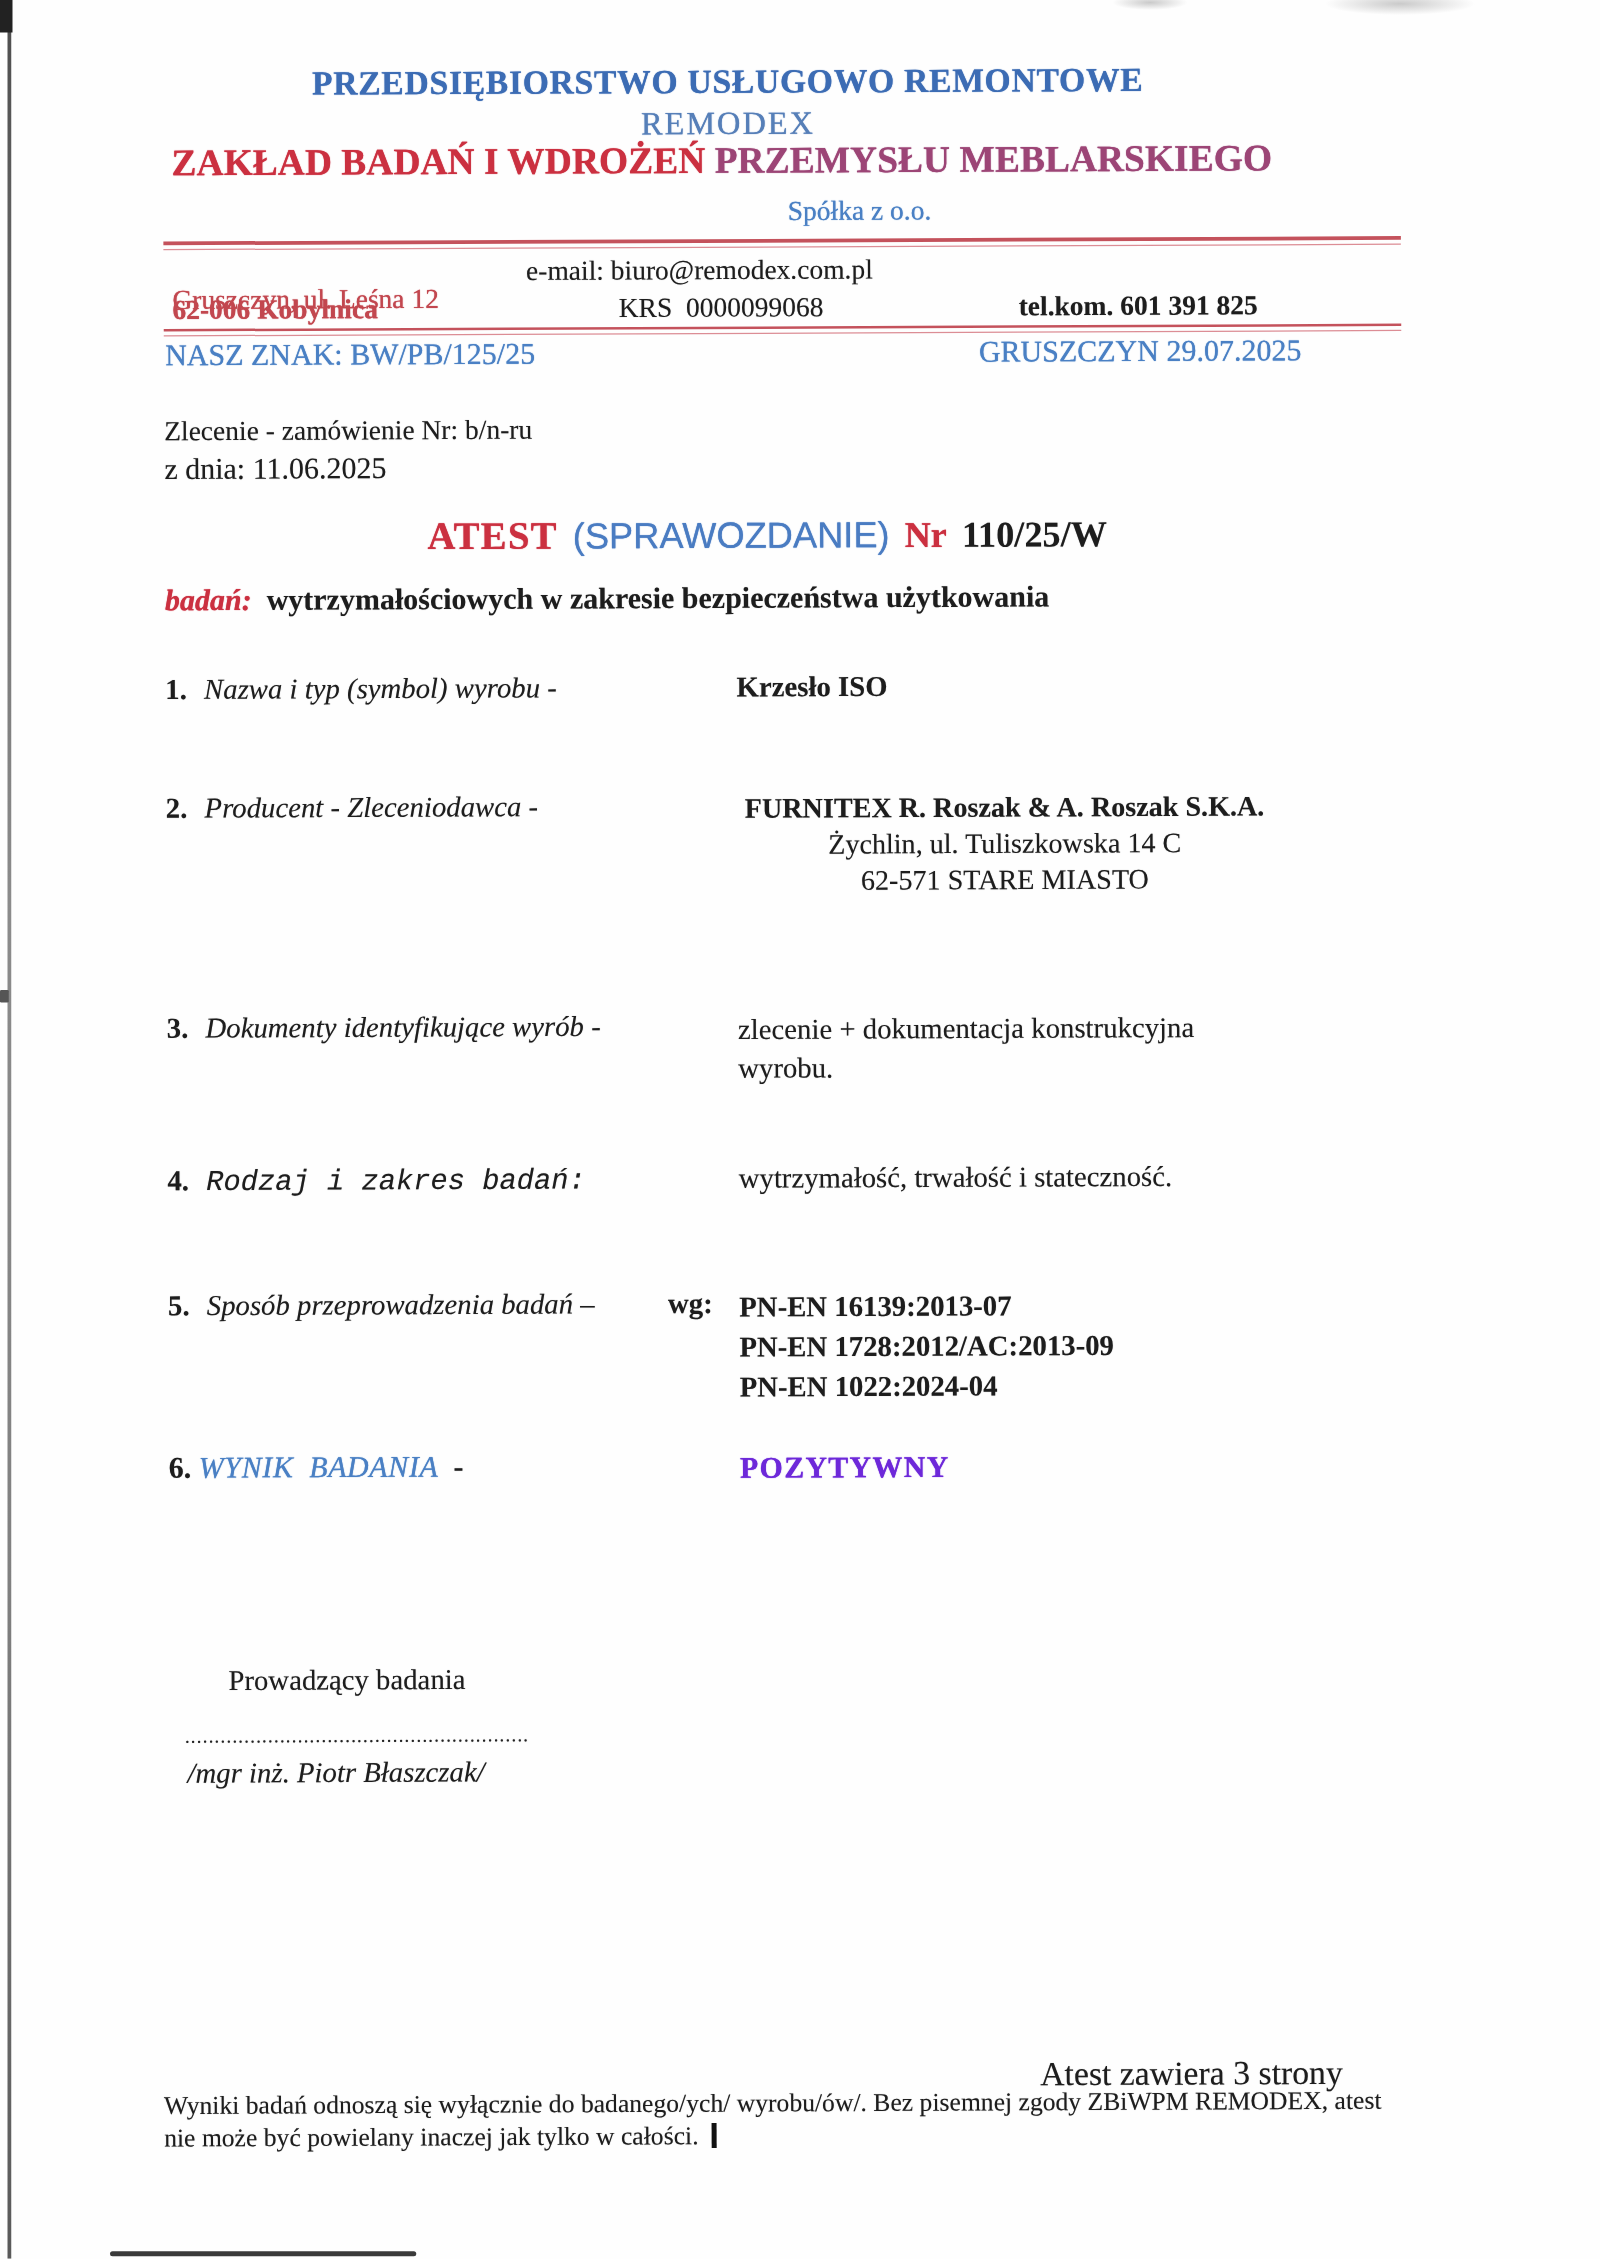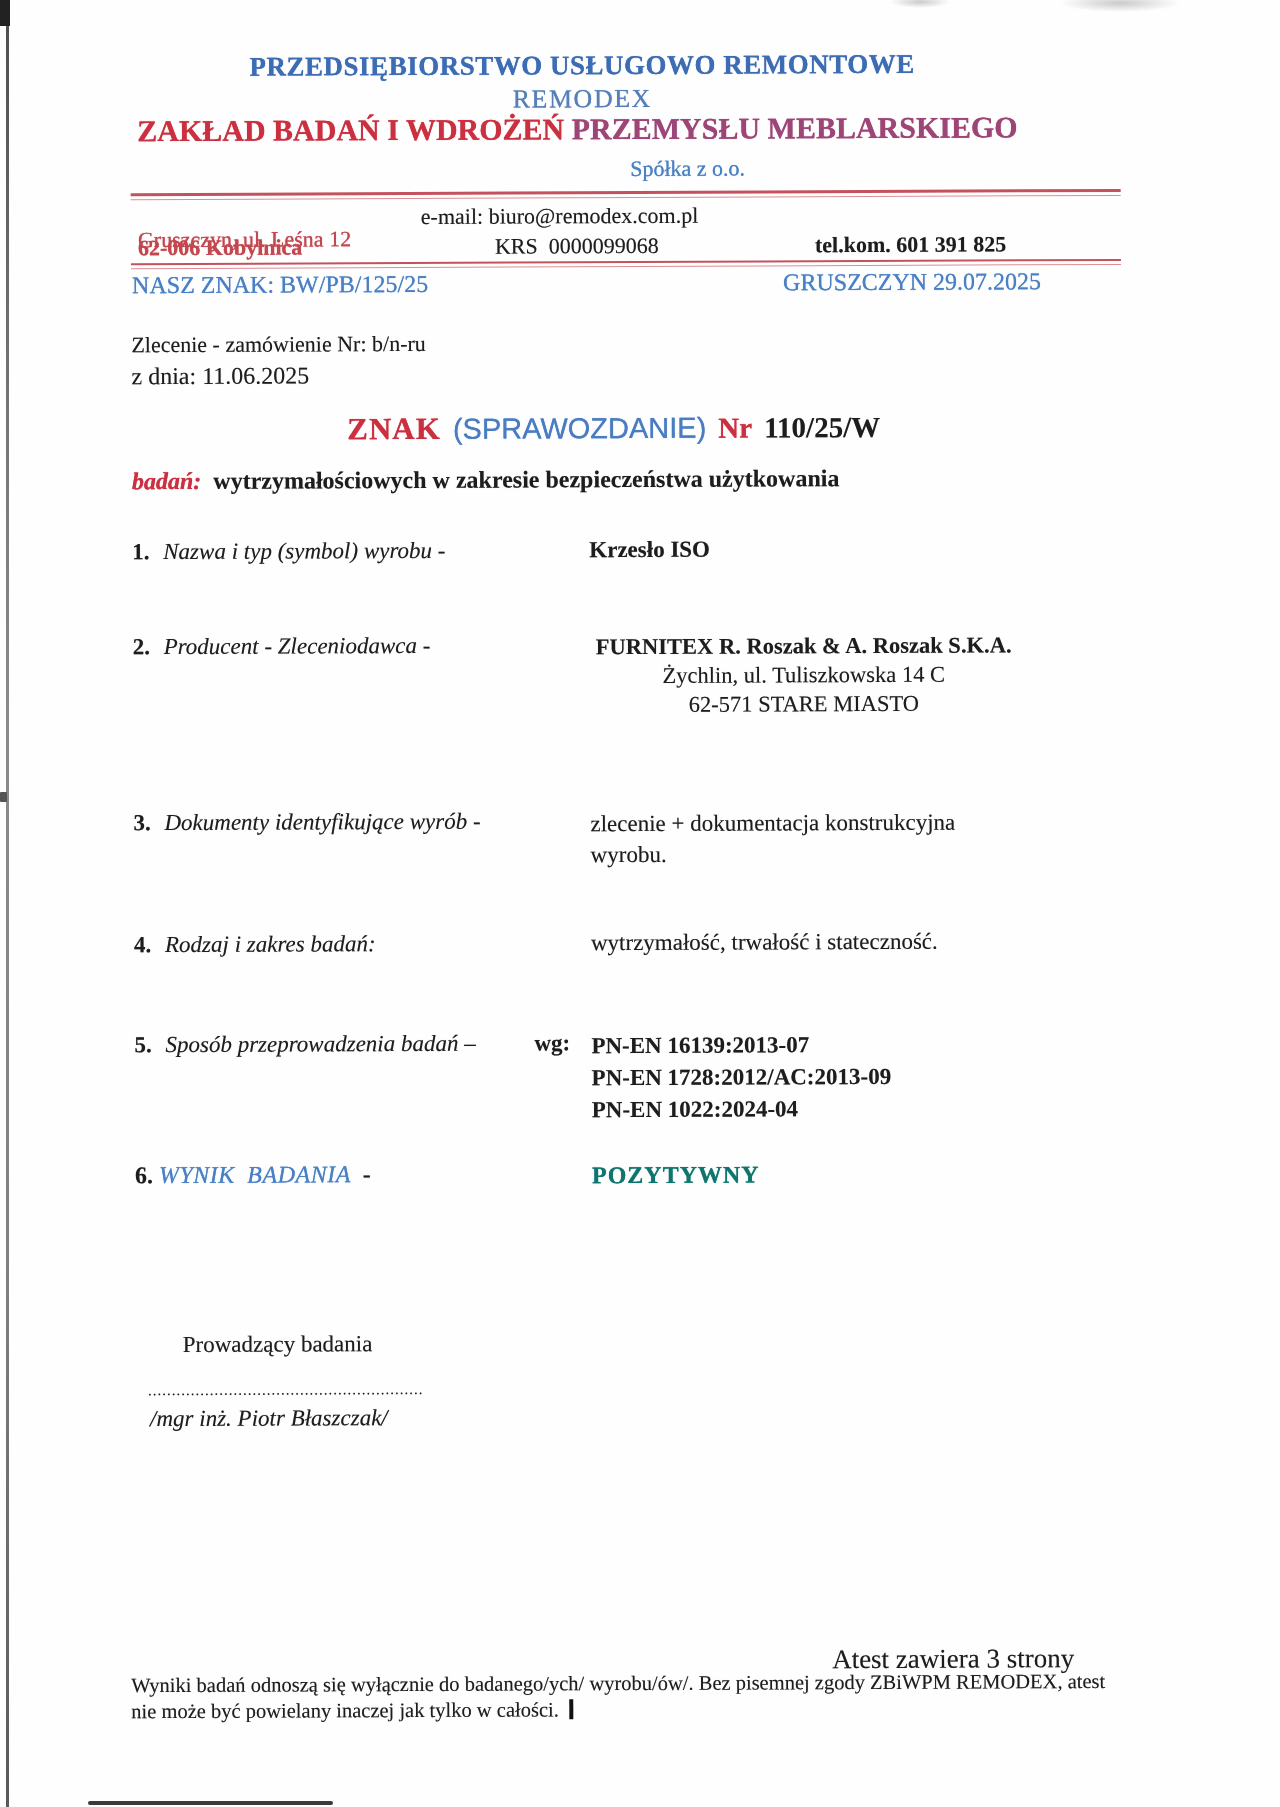--- a/index.html
+++ b/index.html
@@ -74,21 +74,21 @@
 
   <div class="rule" style="top:261px;border-top-width:2px;"></div>
 
   <div class="abs lblue fuzzc" style="left:134px;top:270px;font-size:24px;">NASZ ZNAK: BW/PB/125/25</div>
   <div class="abs lblue fuzzc" style="left:785px;top:270px;font-size:24px;">GRUSZCZYN 29.07.2025</div>
 
   <div class="abs fuzz" style="left:133px;top:330px;font-size:22px;">Zlecenie - zamówienie Nr: b/n-ru</div>
   <div class="abs fuzz" style="left:133px;top:361px;font-size:24px;">z dnia: 11.06.2025</div>
 
   <div class="abs center" style="left:0;top:410px;width:1230px;">
-    <span class="red b fuzzc" style="font-size:31px;letter-spacing:1px;">ZNAK</span>
+    <span class="red b fuzzc" style="font-size:31px;letter-spacing:1px;">ATEST</span>
     <span class="sans fuzzc" style="font-size:29px;color:#4a7cc2;margin-left:8px;">(SPRAWOZDANIE)</span>
     <span class="red b fuzzc" style="font-size:29px;margin-left:8px;">Nr</span>
     <span class="b fuzz" style="font-size:29px;margin-left:8px;text-align:right;">110/25/W</span>
   </div>
 
   <div class="abs" style="left:133px;top:466px;font-size:24px;">
     <span class="red b ital fuzzc">badań:</span>
     <span class="b fuzz" style="margin-left:6px;">wytrzymałościowych w zakresie bezpieczeństwa użytkowania</span>
   </div>
 
@@ -112,41 +112,41 @@
     <span class="b fuzz">3.</span>
     <span class="ital fuzz" style="margin-left:8px;">Dokumenty identyfikujące wyrób -</span>
   </div>
   <div class="abs valcol" style="top:808px;font-size:23px;line-height:31px;">
     <div class="fuzz">zlecenie + dokumentacja konstrukcyjna</div>
     <div class="fuzz">wyrobu.</div>
   </div>
 
   <div class="abs" style="left:133px;top:930px;font-size:23px;">
     <span class="b fuzz">4.</span>
-    <span class="ital fuzz" style="margin-left:8px;">Rodzaj i zakres badań:</span>
+    <span class="ital fuzz" style="margin-left:8px;font-family:Liberation Mono, monospace;">Rodzaj i zakres badań:</span>
   </div>
   <div class="abs valcol fuzz" style="top:930px;font-size:23px;">wytrzymałość, trwałość i stateczność.</div>
 
   <div class="abs" style="left:133px;top:1030px;font-size:23px;">
     <span class="b fuzz">5.</span>
     <span class="ital fuzz" style="margin-left:8px;">Sposób przeprowadzenia badań –</span>
   </div>
   <div class="abs b fuzz" style="left:533px;top:1030px;font-size:23px;">wg:</div>
   <div class="abs valcol" style="top:1030px;font-size:23px;line-height:32px;">
     <div class="b fuzz">PN-EN 16139:2013-07</div>
     <div class="b fuzz">PN-EN 1728:2012/AC:2013-09</div>
     <div class="b fuzz">PN-EN 1022:2024-04</div>
   </div>
 
   <div class="abs" style="left:133px;top:1160px;font-size:24px;">
     <span class="b fuzz">6.</span>
     <span class="ital fuzzc lblue" style="word-spacing:6px;letter-spacing:0.5px;">WYNIK  BADANIA</span>
     <span class="b fuzz" style="margin-left:6px;">-</span>
   </div>
-  <div class="abs valcol b fuzzc" style="top:1162px;font-size:24px;color:#0f766e;letter-spacing:1px;">POZYTYWNY</div>
+  <div class="abs valcol b fuzzc" style="top:1162px;font-size:24px;color:#6d28d9;letter-spacing:1px;">POZYTYWNY</div>
 
   <div class="abs fuzz" style="left:180px;top:1330px;font-size:23px;">Prowadzący badania</div>
   <div class="abs dotline fuzz" style="left:145px;top:1380px;">..........................................................</div>
   <div class="abs ital fuzz" style="left:147px;top:1404px;font-size:23px;">/mgr inż. Piotr Błaszczak/</div>
 
   <div class="abs fuzz" style="left:828px;top:1645px;font-size:27px;">Atest zawiera 3 strony</div>
   <div class="abs fuzz" style="left:127px;top:1672px;font-size:20.5px;">Wyniki badań odnoszą się wyłącznie do badanego/ych/ wyrobu/ów/. Bez pisemnej zgody ZBiWPM REMODEX, atest</div>
   <div class="abs fuzz" style="left:127px;top:1698px;font-size:20.5px;">
     <span>nie może być powielany inaczej jak tylko w całości.</span><span class="cursor-bar"></span>
   </div>

